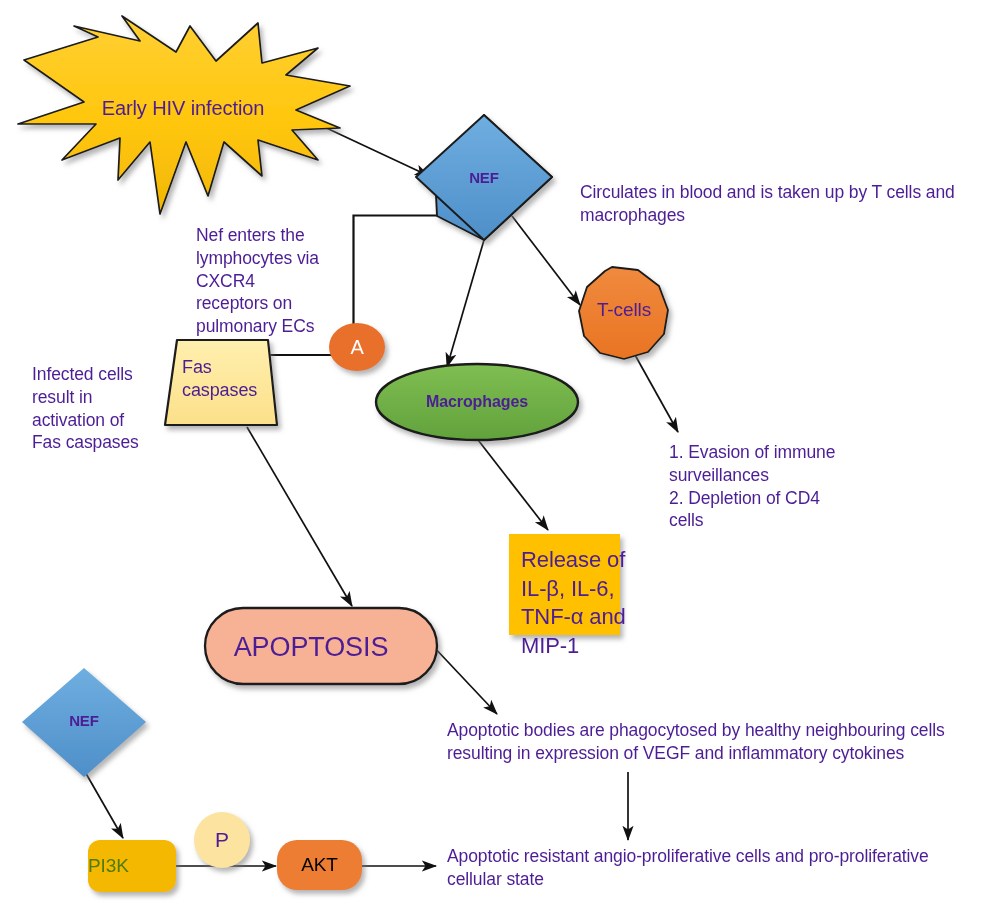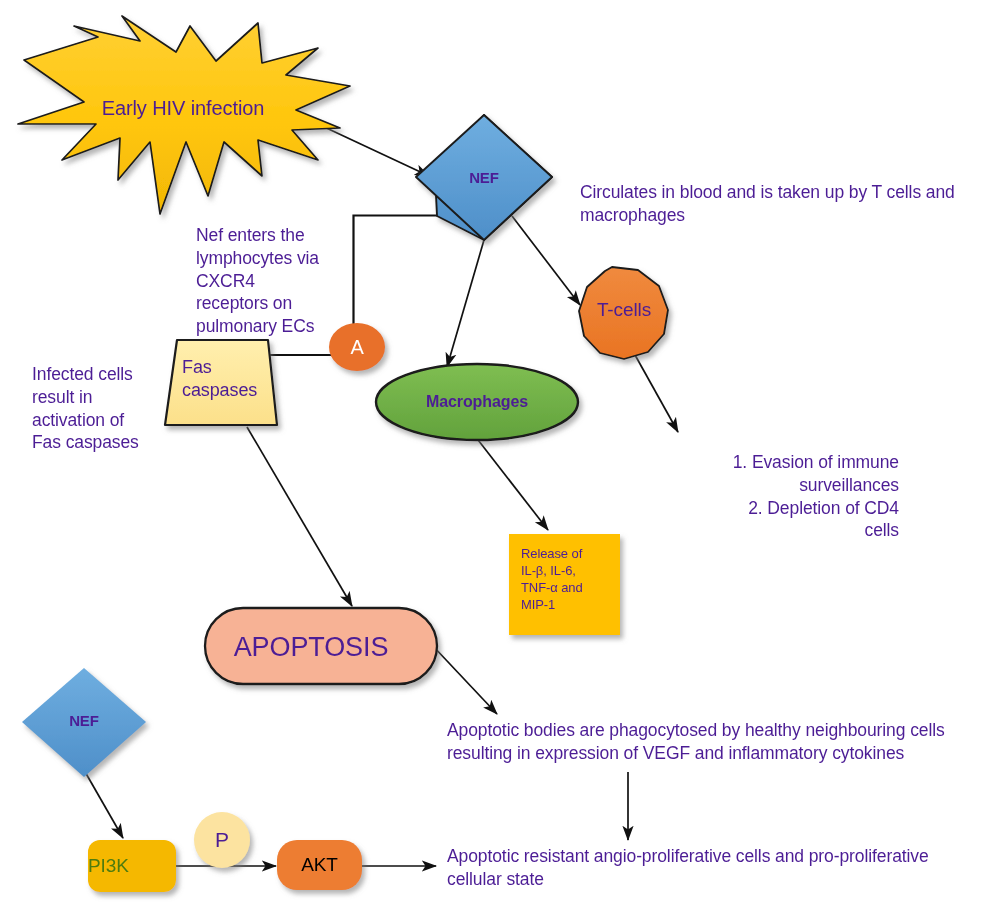--- a/index.html
+++ b/index.html
@@ -192,26 +192,26 @@
   <div class="label-text" style="left:182px; top:356px; width:100px; text-align:left; font-size:18px;">Fas
 caspases</div>
 
   <div class="label-text" style="left:32px; top:363px; width:140px;">Infected cells
 result in
 activation of
 Fas caspases</div>
 
   <div class="label-text" style="left:377px; top:392px; width:200px; text-align:center; font-weight:bold; font-size:16px;">Macrophages</div>
 
-  <div class="label-text" style="left:669px; top:451px; width:230px;text-align:right;">1.  Evasion of immune
+  <div class="label-text" style="left:669px; top:441px; width:230px;">1.  Evasion of immune
 surveillances
 2. Depletion of CD4
 cells</div>
 
-  <div class="label-text" style="left:521px; top:546px; width:110px; text-align:left; font-size:13px;">Release of
+  <div class="label-text" style="left:521px; top:546px; width:110px; text-align:left; font-size:22px;">Release of
 IL-β, IL-6,
 TNF-α and
 MIP-1</div>
 
   <div class="label-text" style="left:205px; top:630px; width:212px; text-align:center; font-size:27px;">APOPTOSIS</div>
 
   <div class="label-text" style="left:34px; top:711px; width:100px; text-align:center; font-weight:bold; font-size:15px;">NEF</div>
 
   <div class="label-text" style="left:447px; top:719px; width:540px;">Apoptotic bodies are phagocytosed by healthy neighbouring cells
 resulting in expression of VEGF and inflammatory cytokines</div>

